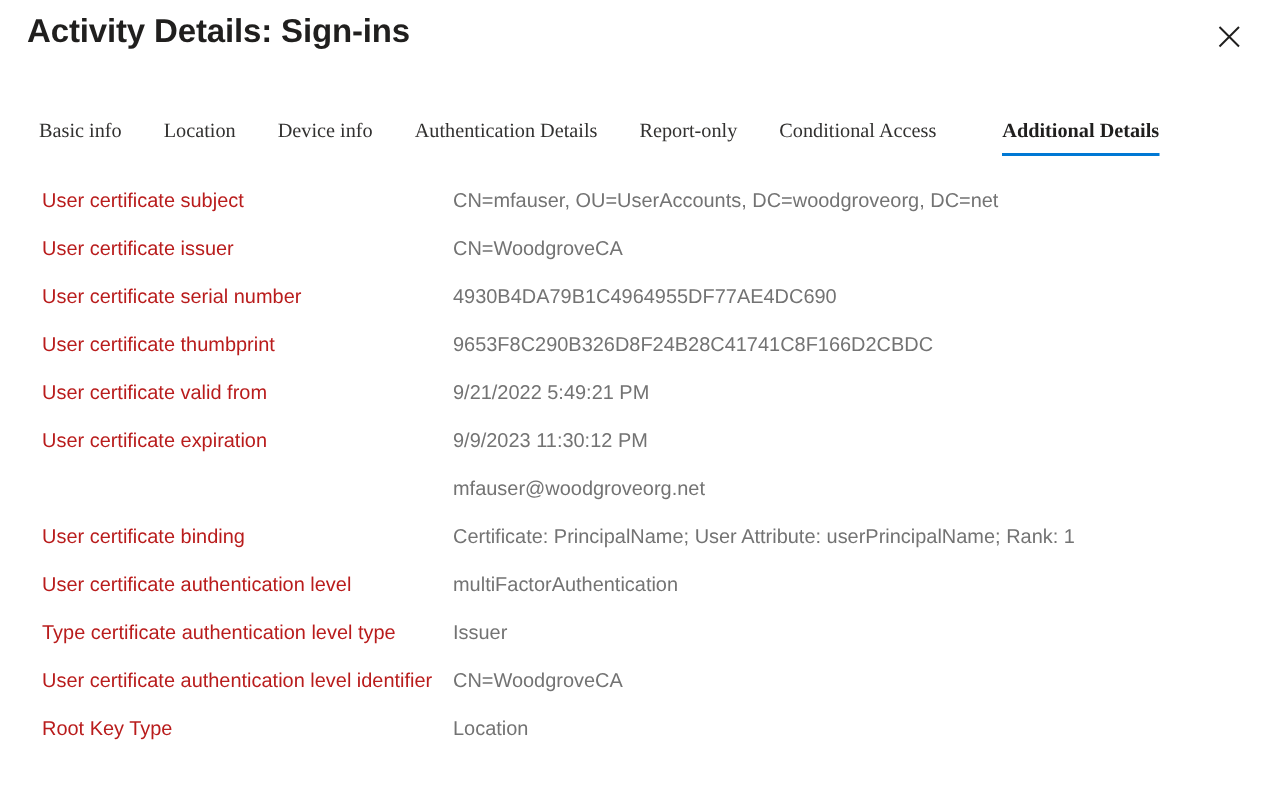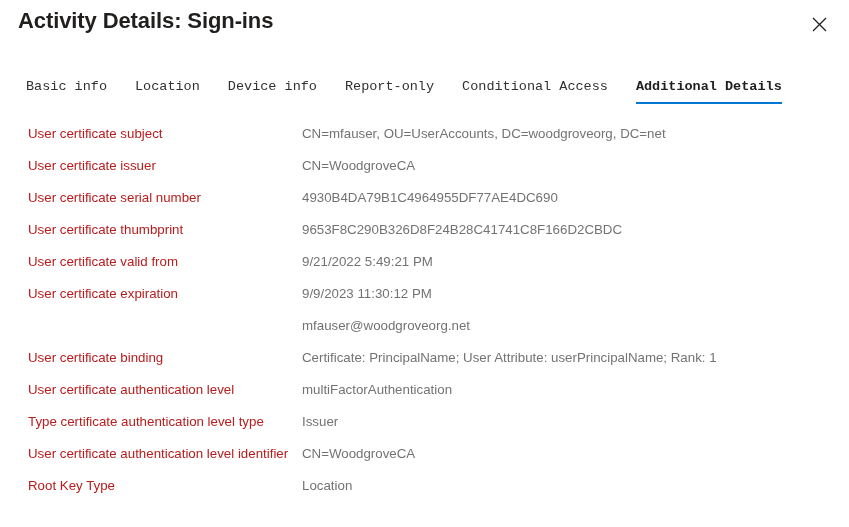--- a/index.html
+++ b/index.html
@@ -67,26 +67,27 @@
   .tab {
     position: relative;
     font-size: 13.5px;
     color: #323130;
     white-space: nowrap;
     padding: 0 0 9px 0;
     margin-right: 28px;
     cursor: pointer;
     background: transparent;
     border: none;
-    font-family: Liberation Mono, monospace;
+    font-family: Liberation Serif, serif;
     line-height: 17px;
   }
   .tab.active {
     font-weight: 700;
     color: #201f1e;
+    margin-left: 16px;
   }
   .tab.active::after {
     content: "";
     position: absolute;
     left: 0;
     right: 0;
     bottom: 0;
     height: 2px;
     background: #0078d4;
   }
@@ -135,20 +136,21 @@
           <path d="M1 1 L14 14 M14 1 L1 14" stroke="#201f1e" stroke-width="1.3" fill="none"></path>
         </svg>
       </span>
     </button>
   </div>
 
   <div id="tabbar">
       <button class="tab">Basic info</button>
       <button class="tab">Location</button>
       <button class="tab">Device info</button>
+      <button class="tab">Authentication Details</button>
       <button class="tab">Report-only</button>
       <button class="tab">Conditional Access</button>
       <button class="tab active">Additional Details</button>
     </div>
 
   <div id="details">
       <div class="detail-row">
         <div class="detail-label">User certificate subject</div>
         <div class="detail-value">CN=mfauser, OU=UserAccounts, DC=woodgroveorg, DC=net</div>
       </div>

